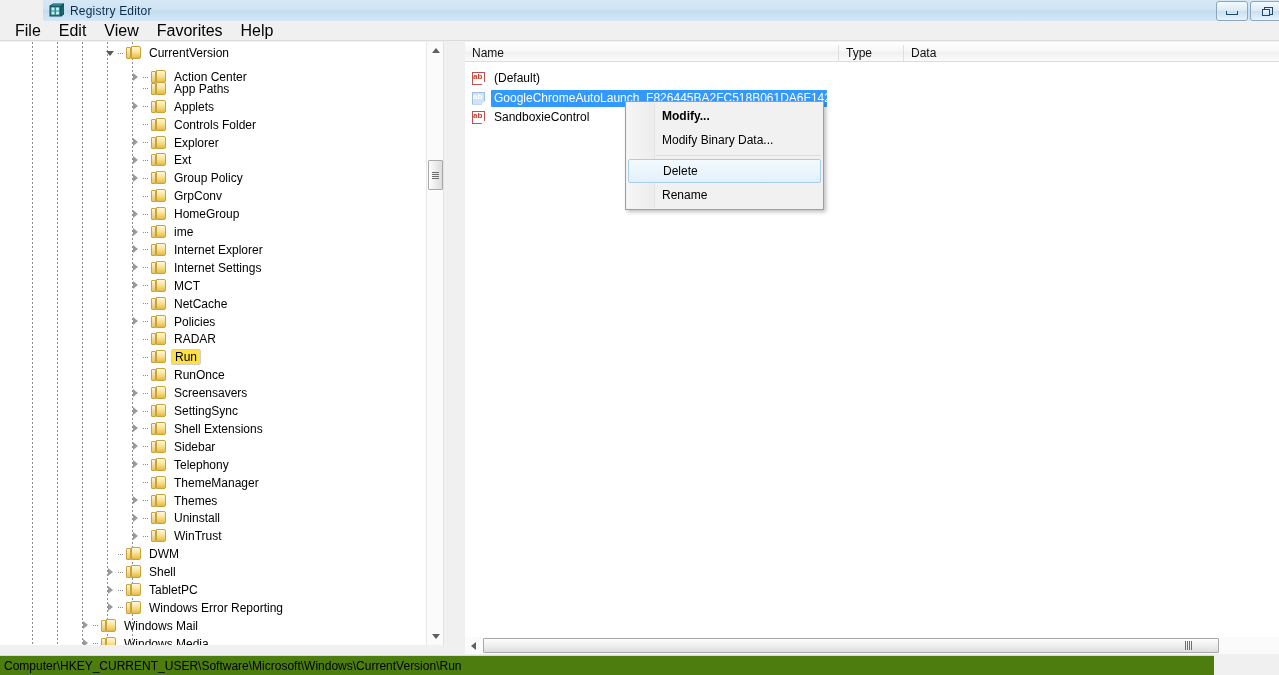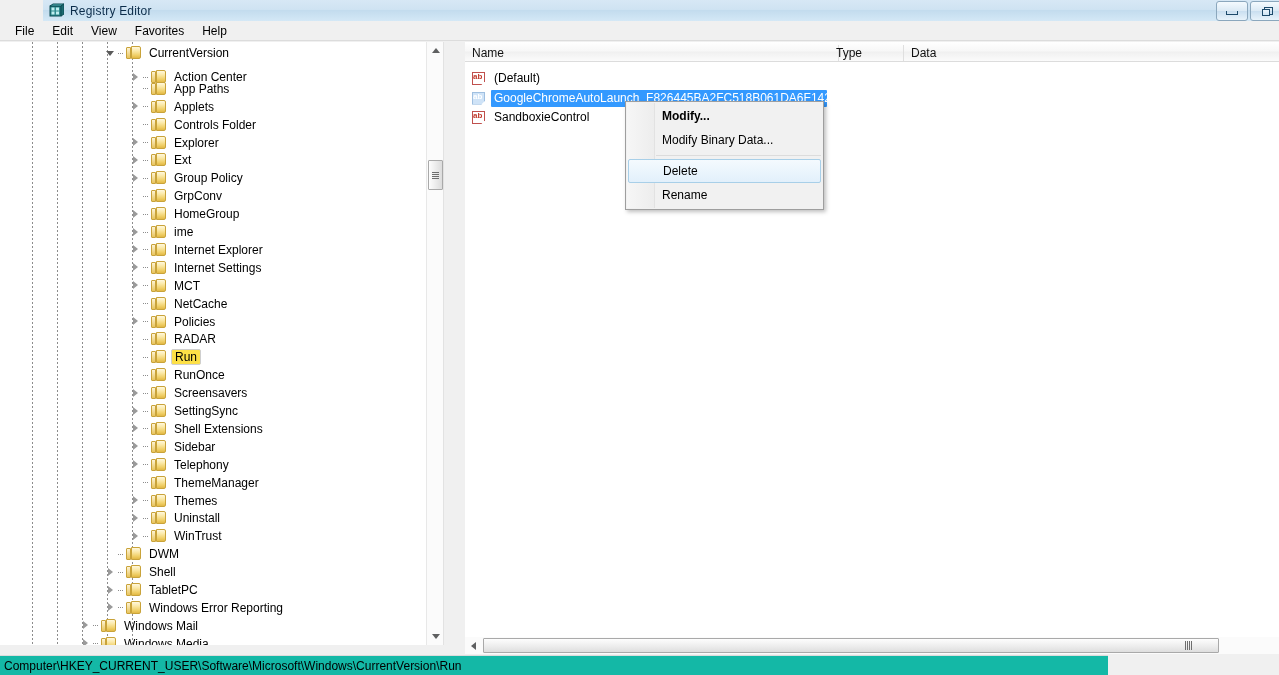--- a/index.html
+++ b/index.html
@@ -37,21 +37,21 @@
   .glyph-max{width:9px;height:8px;position:relative;}
   .glyph-max:before{content:"";position:absolute;left:2px;top:0;width:7px;height:6px;border:1px solid #1d4a6b;}
   .glyph-max:after{content:"";position:absolute;left:0;top:2px;width:6px;height:5px;border:1px solid #1d4a6b;background:linear-gradient(180deg,#eaf4fc,#cfe4f4);}
 
   
   .menubar{
     position:absolute;left:0;top:21px;width:1279px;height:20px;
     background:#f0f0f0;border-bottom:1px solid #dcdcdc;
     display:flex;align-items:center;padding-left:6px;box-sizing:border-box;
   }
-  .menuitem{padding:2px 9px;font-size:12px;color:#000;line-height:14px;}
+  .menuitem{padding:2px 9px;font-size:16px;color:#000;line-height:14px;}
 
   
   .pane-tree{
     position:absolute;left:0;top:42px;width:443px;height:603px;
     background:#fff;border-right:1px solid #e2e2e2;overflow:hidden;
   }
   .pane-values{
     position:absolute;left:465px;top:42px;width:814px;height:603px;
     background:#fff;overflow:hidden;
   }
@@ -164,22 +164,22 @@
     padding-left:36px;font-size:12px;color:#000;z-index:2;box-sizing:border-box;}
   .ctxitem.bold{font-weight:bold;}
   .ctxitem.hover{
     background:linear-gradient(180deg,#f4fafe,#e2f0fb);
     border:1px solid #a8cfe8;border-radius:2px;margin:0 2px;padding-left:34px;
   }
   .ctxsep{height:1px;background:#dcdcdc;margin:3px 2px 3px 30px;position:relative;z-index:2;}
 
   
   .statusbar{
-    position:absolute;left:0;top:655px;width:1108px;height:20px;
-    background:#14b8a6;border-top:1px solid #dcdcdc;
+    position:absolute;left:0;top:655px;width:1214px;height:20px;
+    background:#4d7c0f;border-top:1px solid #dcdcdc;
     display:flex;align-items:center;padding-left:4px;box-sizing:border-box;
     font-size:12px;color:#000;
   }
 </style>
 </head>
 <body>
 
 <div class="window">
 
   <div class="titlebar">
@@ -441,21 +441,21 @@
       </div>
     </div>
   </div>
 
   <div class="splitter"></div>
 
   <div class="pane-values">
     <div class="lvheader">
       <div class="hcol" style="left:0;width:373px;">Name</div>
       <div class="hdiv" style="left:373px;"></div>
-      <div class="hcol" style="left:364px;width:64px;text-align:right;">Type</div>
+      <div class="hcol" style="left:374px;width:64px;text-align:right;">Type</div>
       <div class="hdiv" style="left:438px;"></div>
       <div class="hcol" style="left:439px;width:375px;">Data</div>
     </div>
     <div id="lvrows">
         <div class="lvrow" style="top: 27px;">
           <span class="abicon">
             <span class="pg"></span>
             <span class="txt">ab</span>
           </span>
           <span class="namecell">(Default)</span>

